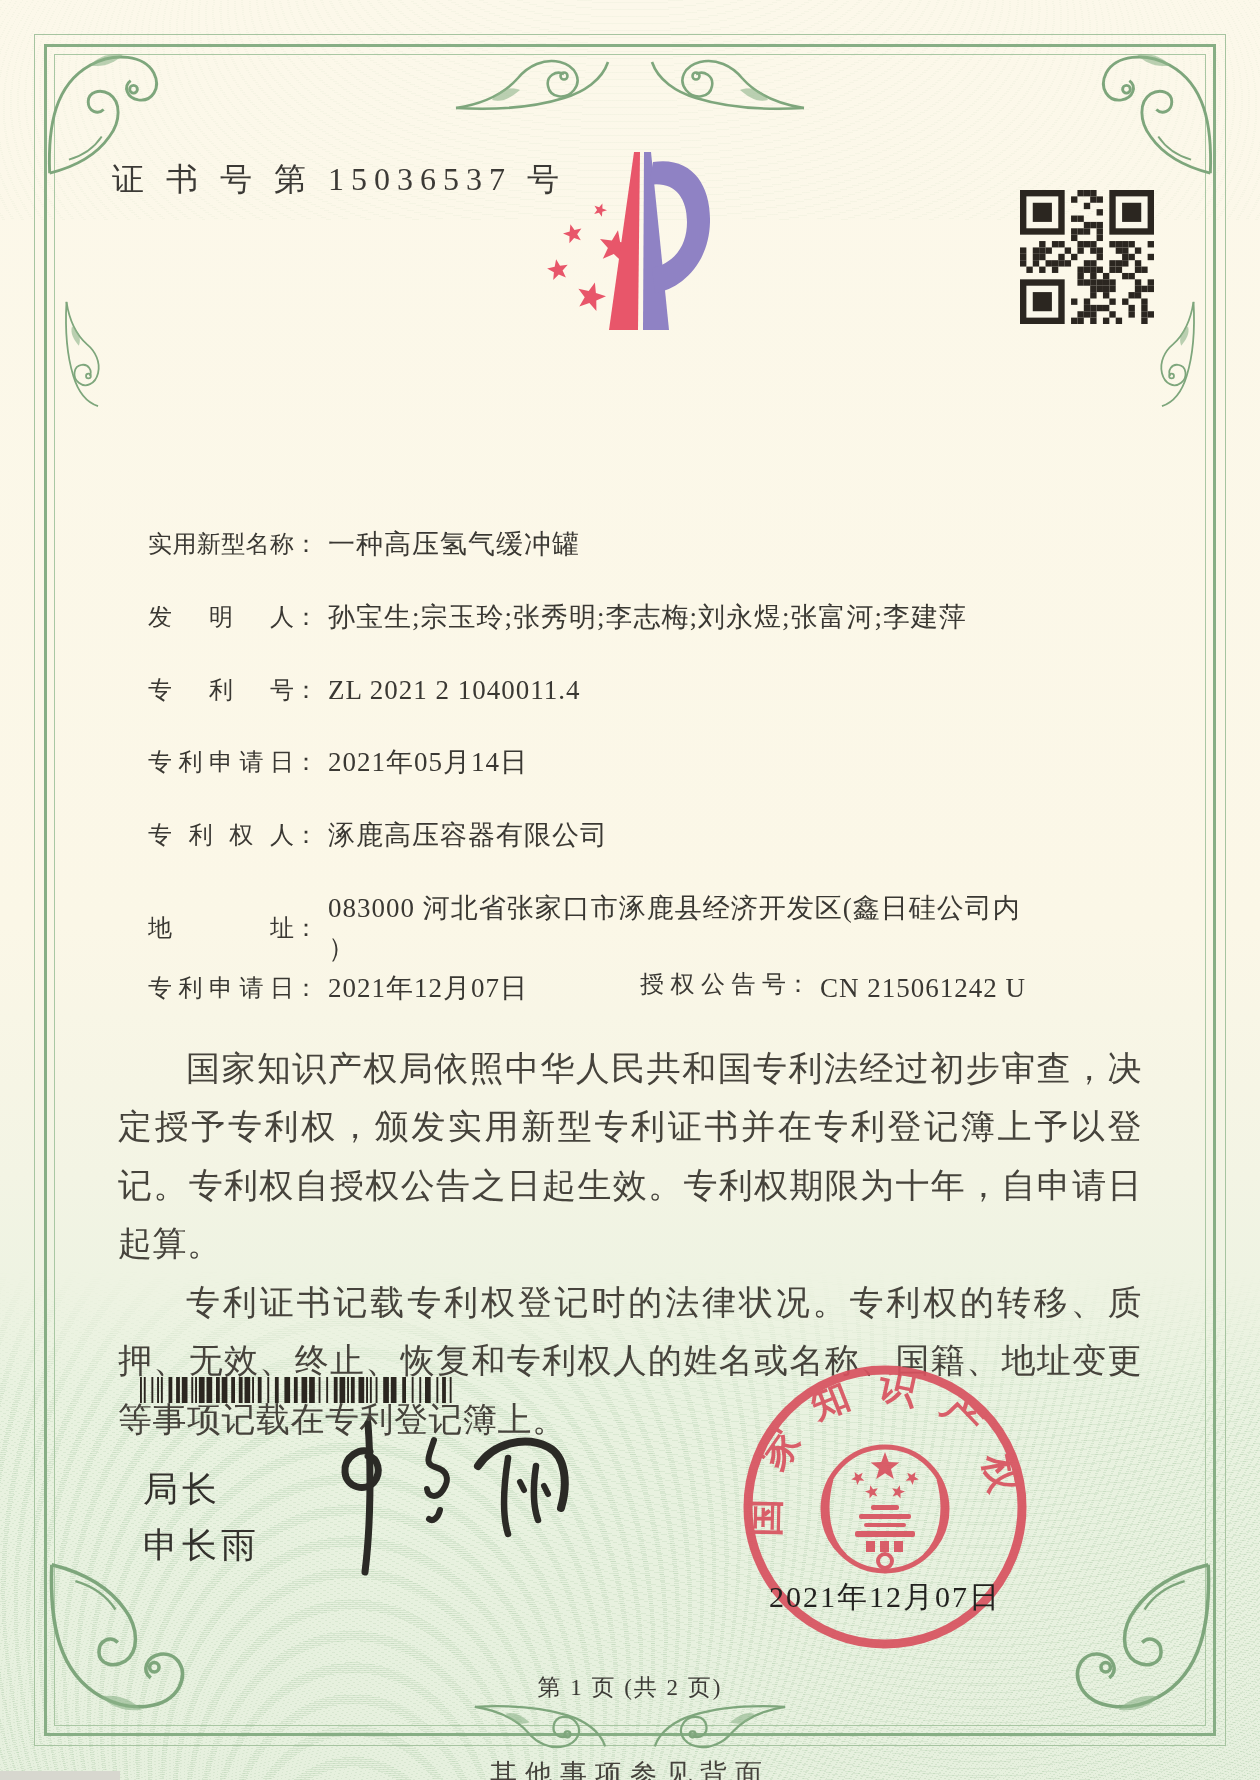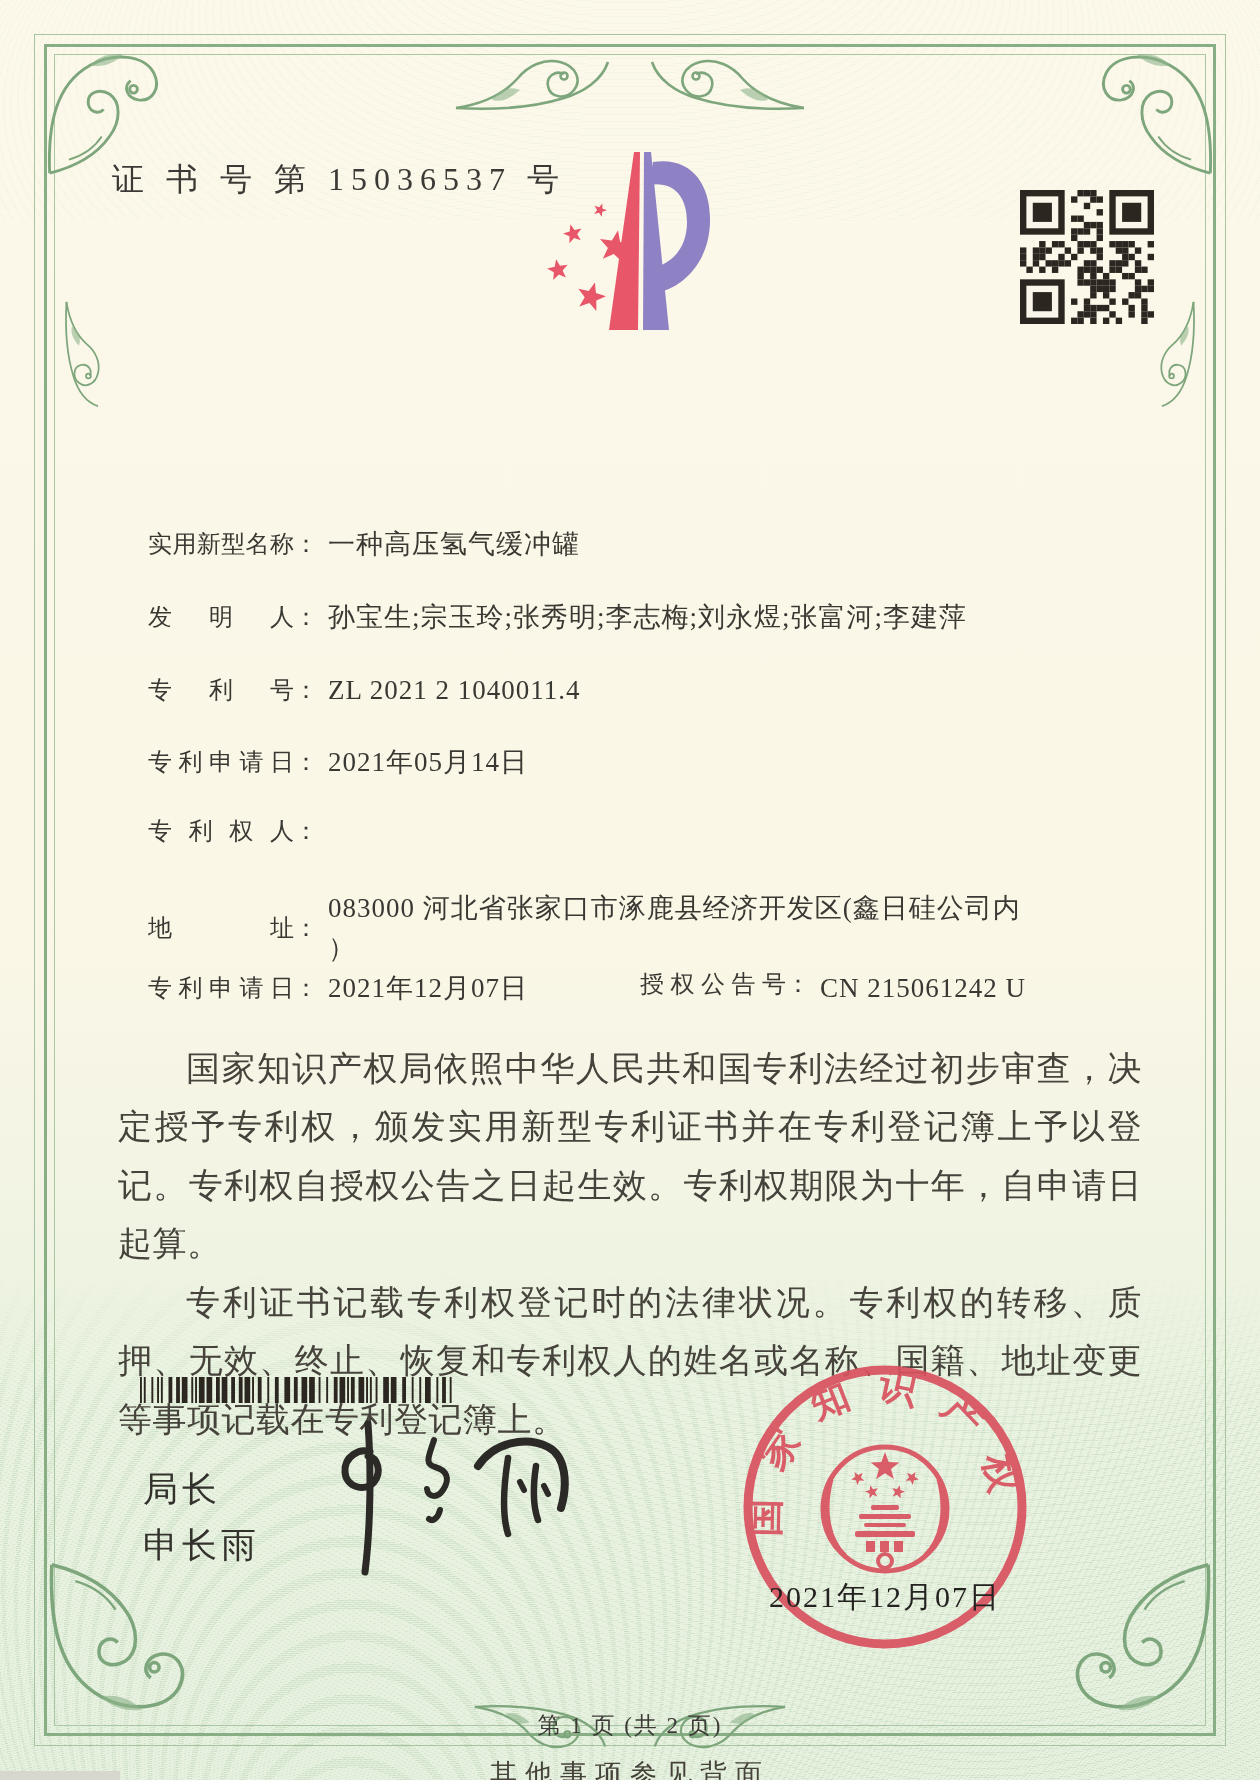--- a/index.html
+++ b/index.html
@@ -36,21 +36,21 @@
   .grant2{position:absolute;left:492px;top:0;display:flex;align-items:flex-start;}
   .paras{position:absolute;left:118px;width:1024px;top:1040px;font-size:34px;line-height:1.72;
          text-align:justify;color:#46433c;letter-spacing:.5px;}
   .paras p{margin:0;text-indent:2em;}
   .barcode{position:absolute;left:140px;top:1377px;width:316px;height:26px;}
   .director{position:absolute;left:143px;top:1462px;font-size:35px;line-height:56px;letter-spacing:4px;color:#33312c;}
   .signature{position:absolute;left:312px;top:1412px;width:270px;height:180px;}
   .seal{position:absolute;left:735px;top:1357px;width:300px;height:300px;opacity:.92;}
   .seal-date{position:absolute;left:735px;top:1577px;width:300px;text-align:center;font-size:30px;
              letter-spacing:2px;color:#232220;}
-  .footer{position:absolute;left:0;right:0;top:1672px;text-align:center;font-size:23px;letter-spacing:2px;color:#3c3a36;margin-top:38px;}
+  .footer{position:absolute;left:0;right:0;top:1672px;text-align:center;font-size:23px;letter-spacing:2px;color:#3c3a36;}
   .back-note{position:absolute;left:0;right:0;top:1756px;text-align:center;font-size:27px;letter-spacing:8px;color:#45423c;}
   .scan-strip{position:absolute;left:0;top:1771px;width:120px;height:9px;background:#d7d7cf;}
 </style>
 </head>
 <body>
 
 <div class="page">
 
   <div class="guilloche"></div>
   <div class="guilloche2"></div>
@@ -275,20 +275,21 @@
     <span class="fvalue">ZL 2021 2 1040011.4</span>
   </div>
   <div class="frow" style="top:742px">
     <span class="flabel">专利申请日</span>
       <span class="fcolon">：</span>
     <span class="fvalue">2021年05月14日</span>
   </div>
   <div class="frow" style="top:815px">
     <span class="flabel">专利权人</span>
       <span class="fcolon">：</span>
+    <span class="fvalue">涿鹿高压容器有限公司</span>
   </div>
   <div class="frow" style="top:888px">
     <span class="flabel">地址</span>
       <span class="fcolon">：</span>
     <span class="fvalue"><span>083000 河北省张家口市涿鹿县经济开发区(鑫日硅公司内</span><span class="cont">）</span></span>
   </div>
   <div class="frow" style="top:968px;position:absolute">
     <span class="flabel">专利申请日</span>
       <span class="fcolon">：</span>
     <span class="fvalue">2021年12月07日</span>

